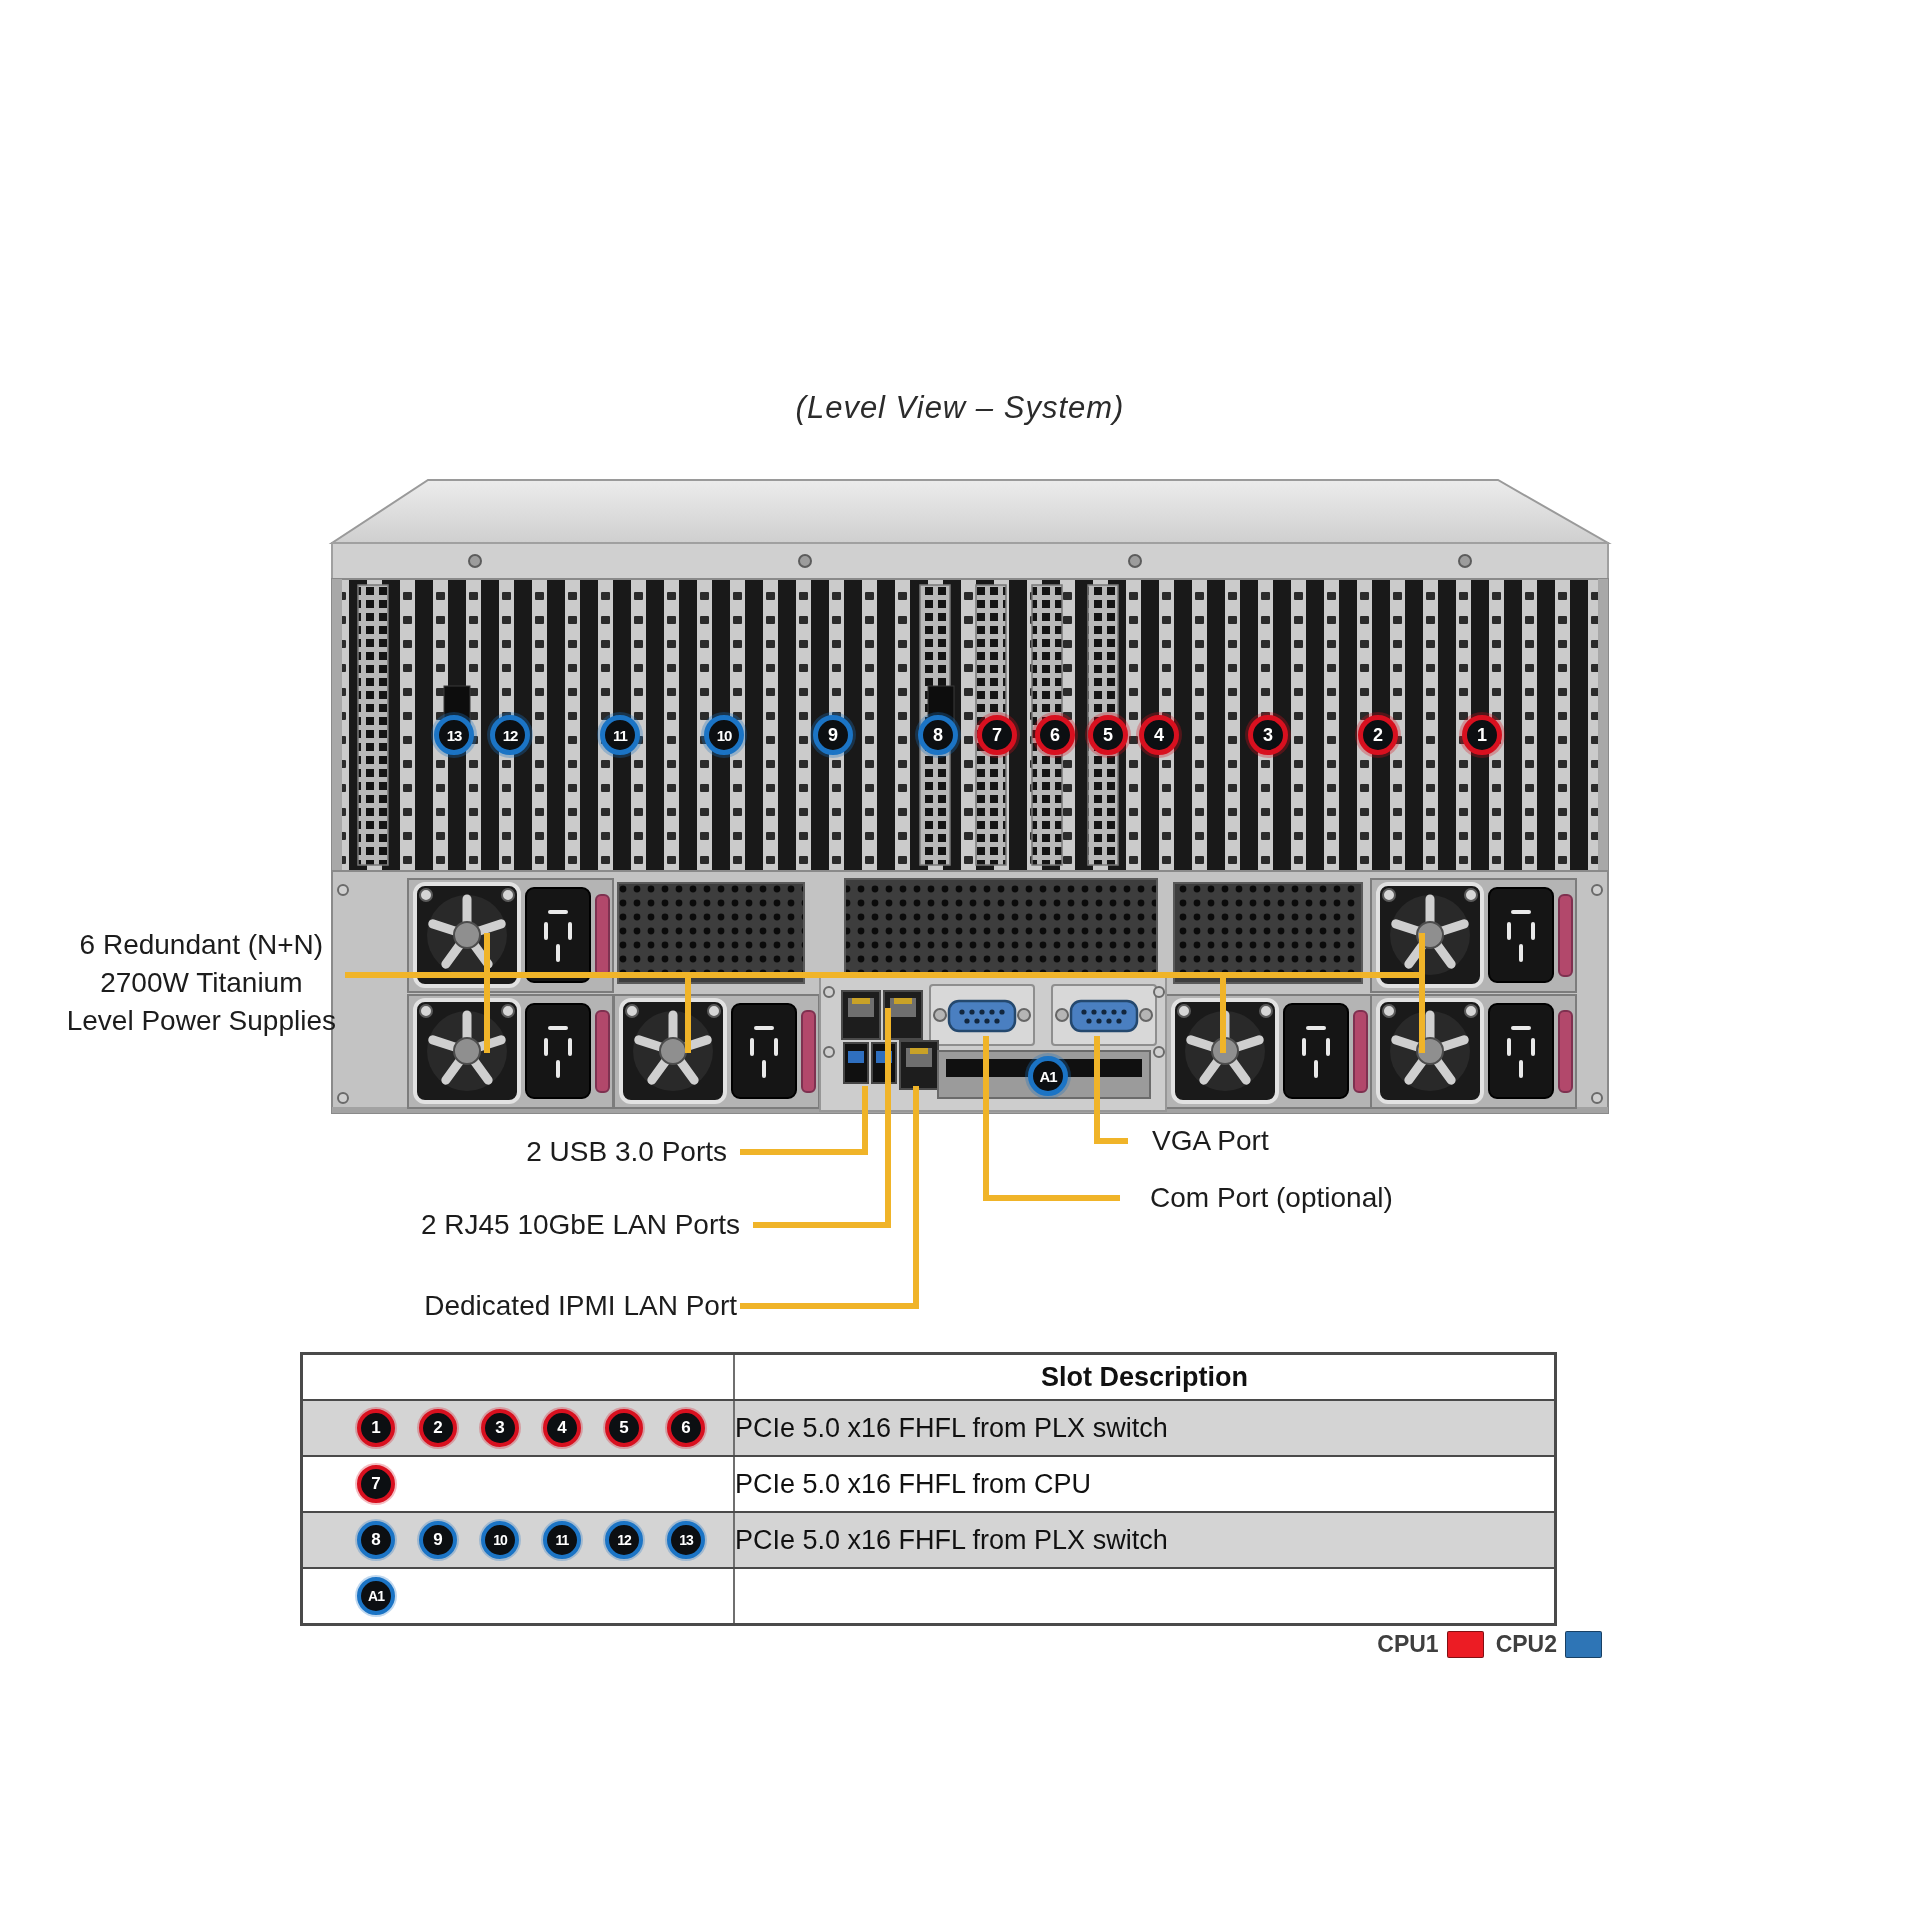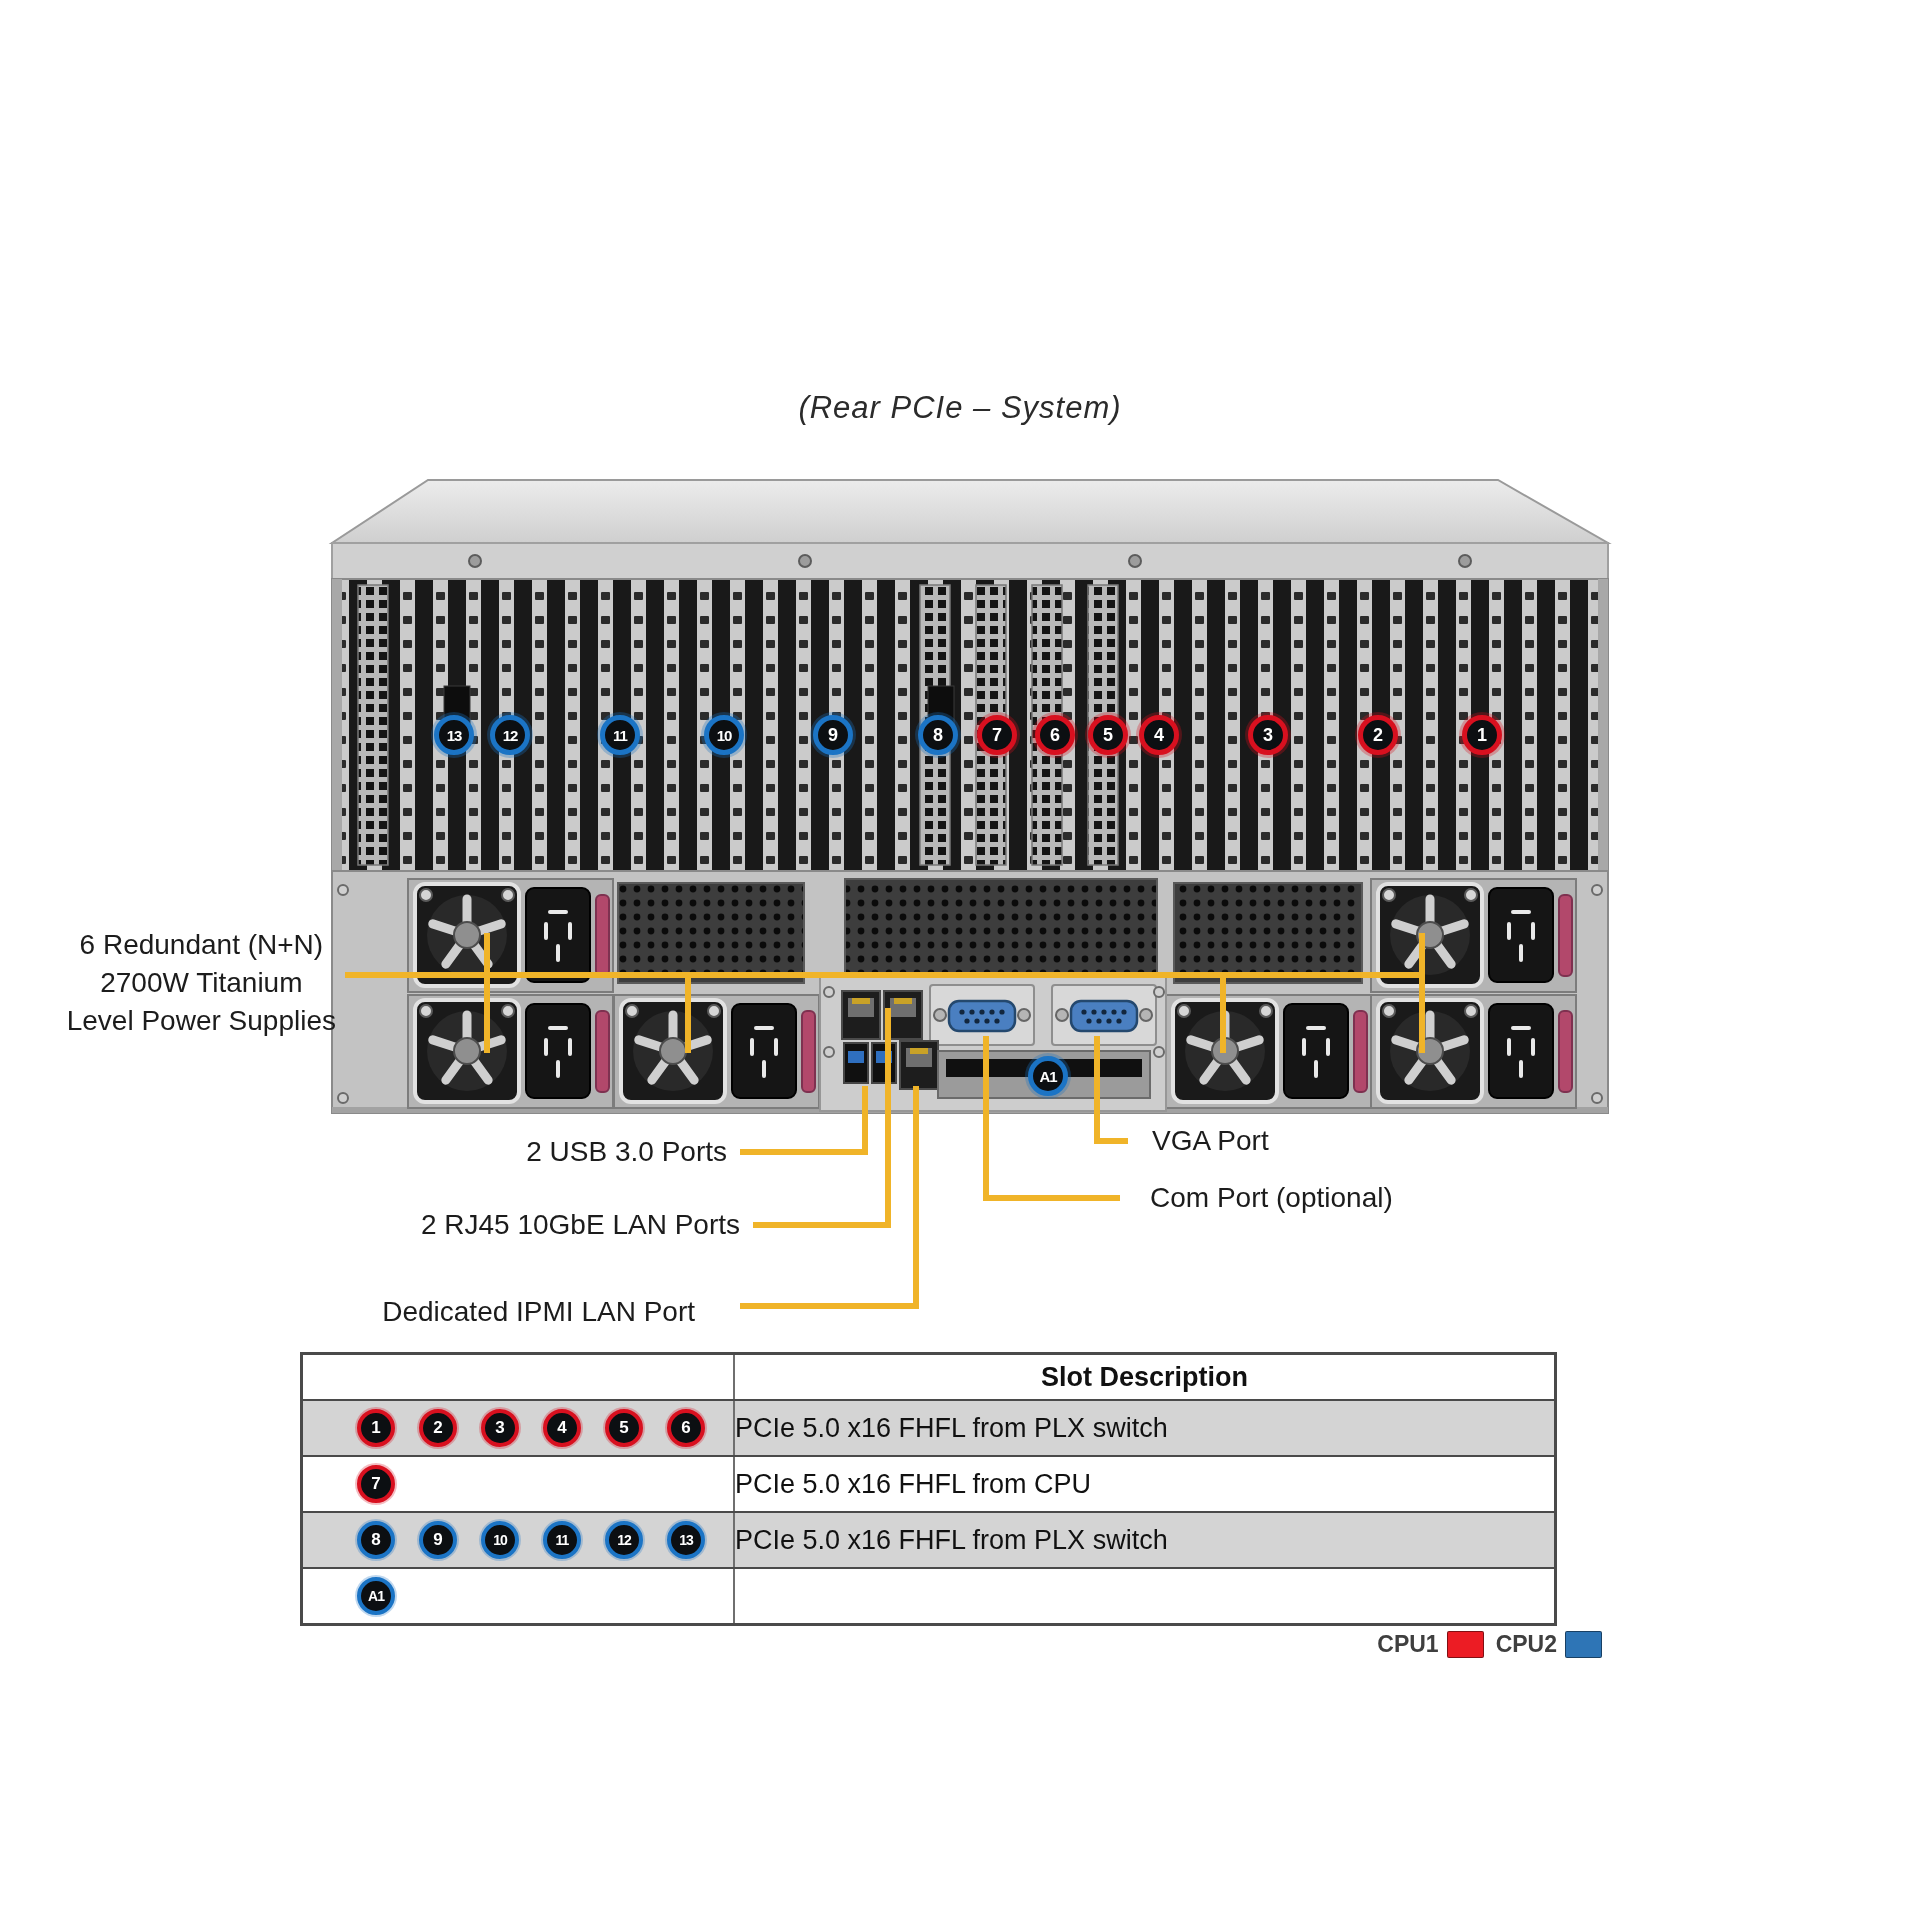--- a/index.html
+++ b/index.html
@@ -12,21 +12,21 @@
   .title {
     position:absolute; left:0; right:0; top:390px; text-align:center;
     font-style:italic; font-size:31px; color:#2b2b2b; letter-spacing:1px;
   }
 
   .cl { position:absolute; font-size:28px; color:#1c1c1c; white-space:nowrap; }
   .cl.r { text-align:center; }
   .cl-psu  { right:1584px; top:926px; line-height:38px; }
   .cl-usb  { right:1193px; top:1136px; }
   .cl-lan  { right:1180px; top:1209px; }
-  .cl-ipmi { right:1225px; top:1290px;margin-top:6px; }
+  .cl-ipmi { right:1183px; top:1290px; }
   .cl-vga  { left:1152px;  top:1125px; }
   .cl-com  { left:1150px;  top:1182px; }
 
   
   .badge {
     position:absolute; box-sizing:border-box; border-radius:50%;
     background:#0c0f12; color:#ffffff; font-weight:bold;
     display:flex; align-items:center; justify-content:center;
     transform:translate(-50%,-50%); line-height:1;
   }
@@ -239,21 +239,21 @@
       <line x1="1223" y1="975" x2="1223" y2="1053"></line>
       <line x1="1422" y1="933" x2="1422" y2="1053"></line>
       <polyline points="740,1152 865,1152 865,1086"></polyline>
       <polyline points="753,1225 888,1225 888,1008"></polyline>
       <polyline points="740,1306 916,1306 916,1086"></polyline>
       <polyline points="1128,1141 1097,1141 1097,1036"></polyline>
       <polyline points="1120,1198 986,1198 986,1036"></polyline>
     </g>
   </svg>
 
-  <div class="title">(Rear PCIe – System)</div>
+  <div class="title">(Level View – System)</div>
 
   <div class="cl r cl-psu">
     <div>6 Redundant (N+N)</div>
     <div>2700W Titanium</div>
     <div>Level Power Supplies</div>
   </div>
   <div class="cl r cl-usb">2 USB 3.0 Ports</div>
   <div class="cl r cl-lan">2 RJ45 10GbE LAN Ports</div>
   <div class="cl r cl-ipmi">Dedicated IPMI LAN Port</div>
   <div class="cl cl-vga">VGA Port</div>

